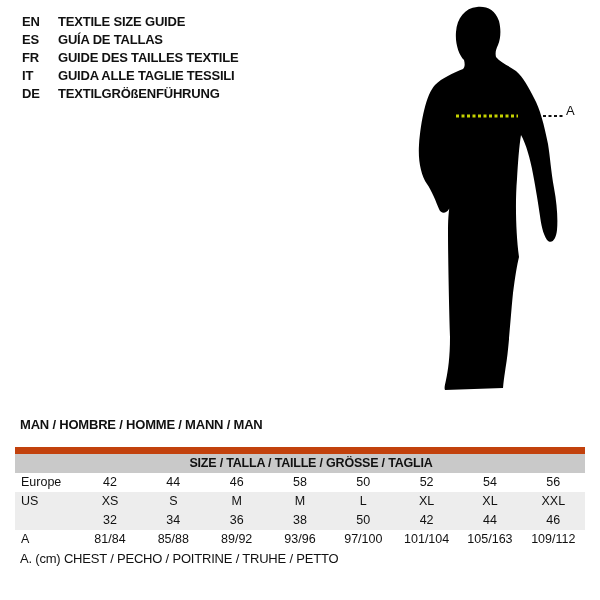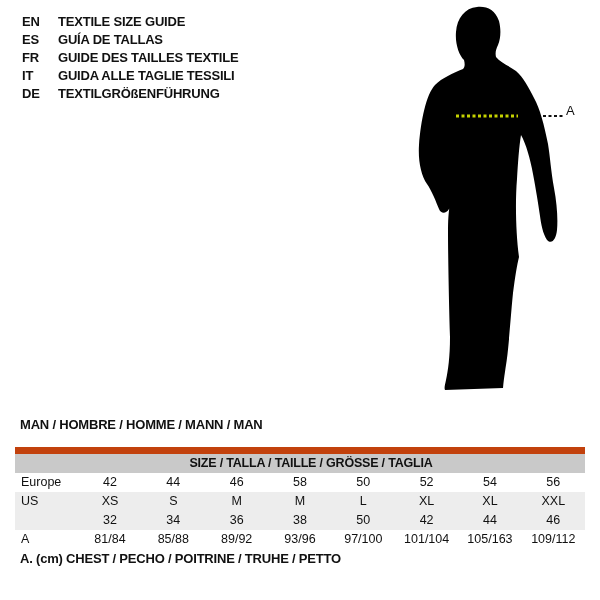--- a/index.html
+++ b/index.html
@@ -57,21 +57,21 @@
   .size-table td.label-cell { text-align: left; padding-left: 6px; width: 58px; }
   .size-table tr.head td {
     background: #c9c9c9; border-top: 7px solid #c2410c;
     font-weight: bold; text-align: center; padding-left: 22px; letter-spacing: -0.2px;
   }
   .size-table tr.stripe td { background: #ededed; margin-left: 16px; }
 
   
   .footnote {
     position: absolute; left: 20px; top: 551px;
-    font-weight: bold; font-size: 13px; letter-spacing: -0.2px; white-space: nowrap;
+    font-weight: normal; font-size: 13px; letter-spacing: -0.2px; white-space: nowrap;
   }
 </style>
 </head>
 <body>
 
 <div class="canvas">
 
   <div class="lang-list">
     <div class="lang-row">
       <span class="lang-code">EN</span>

